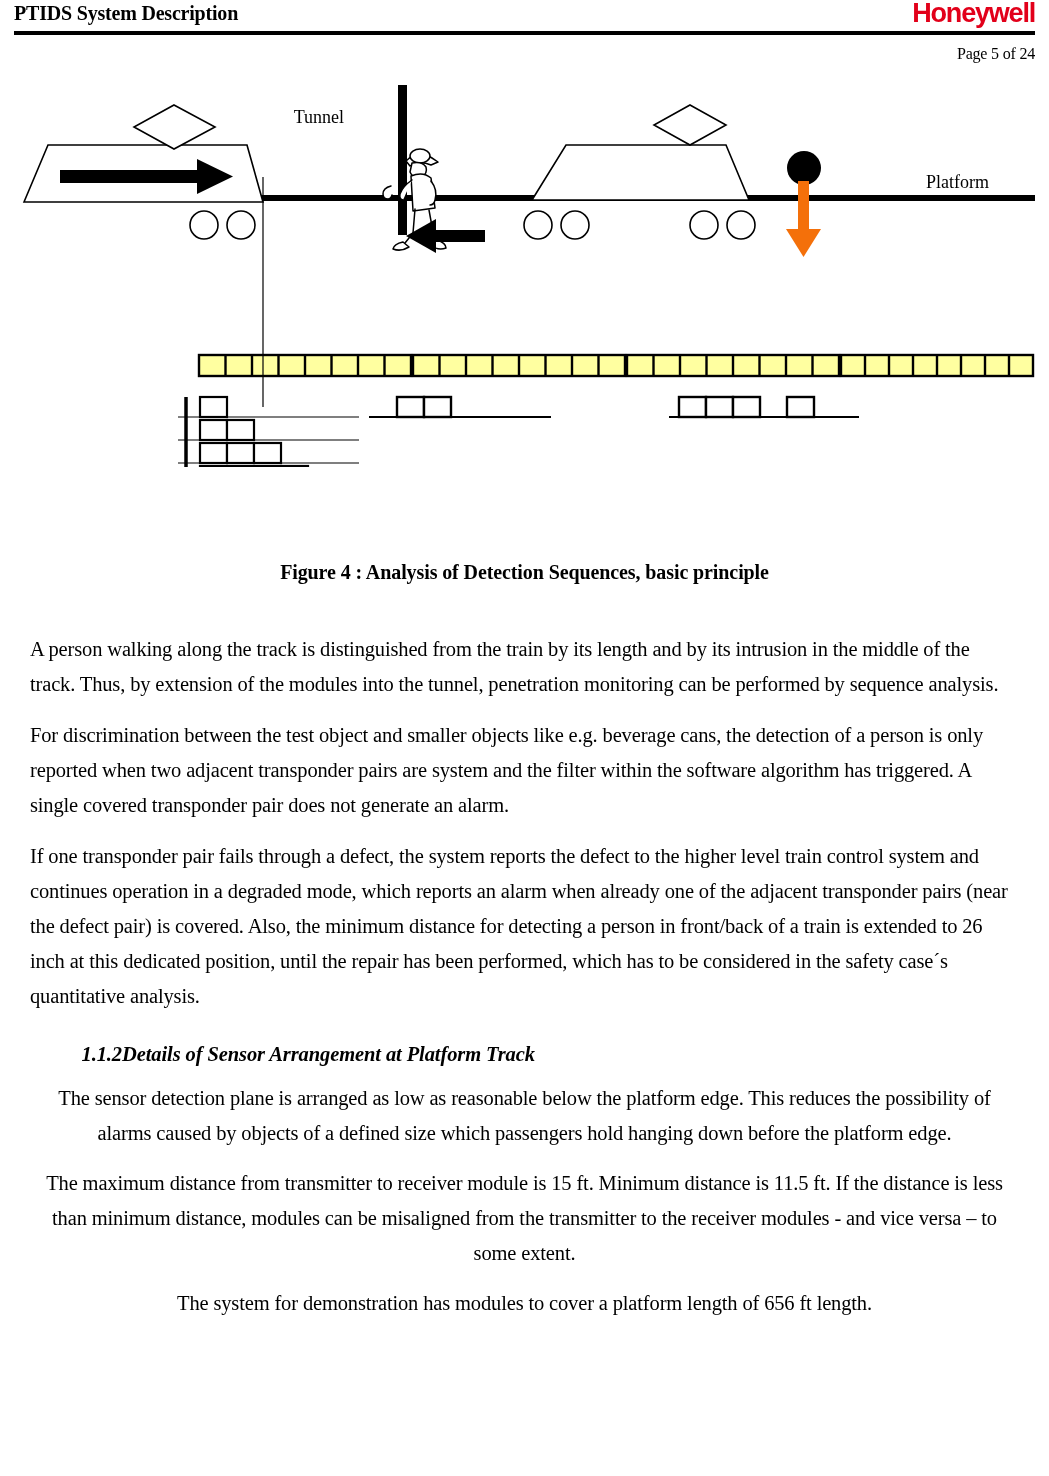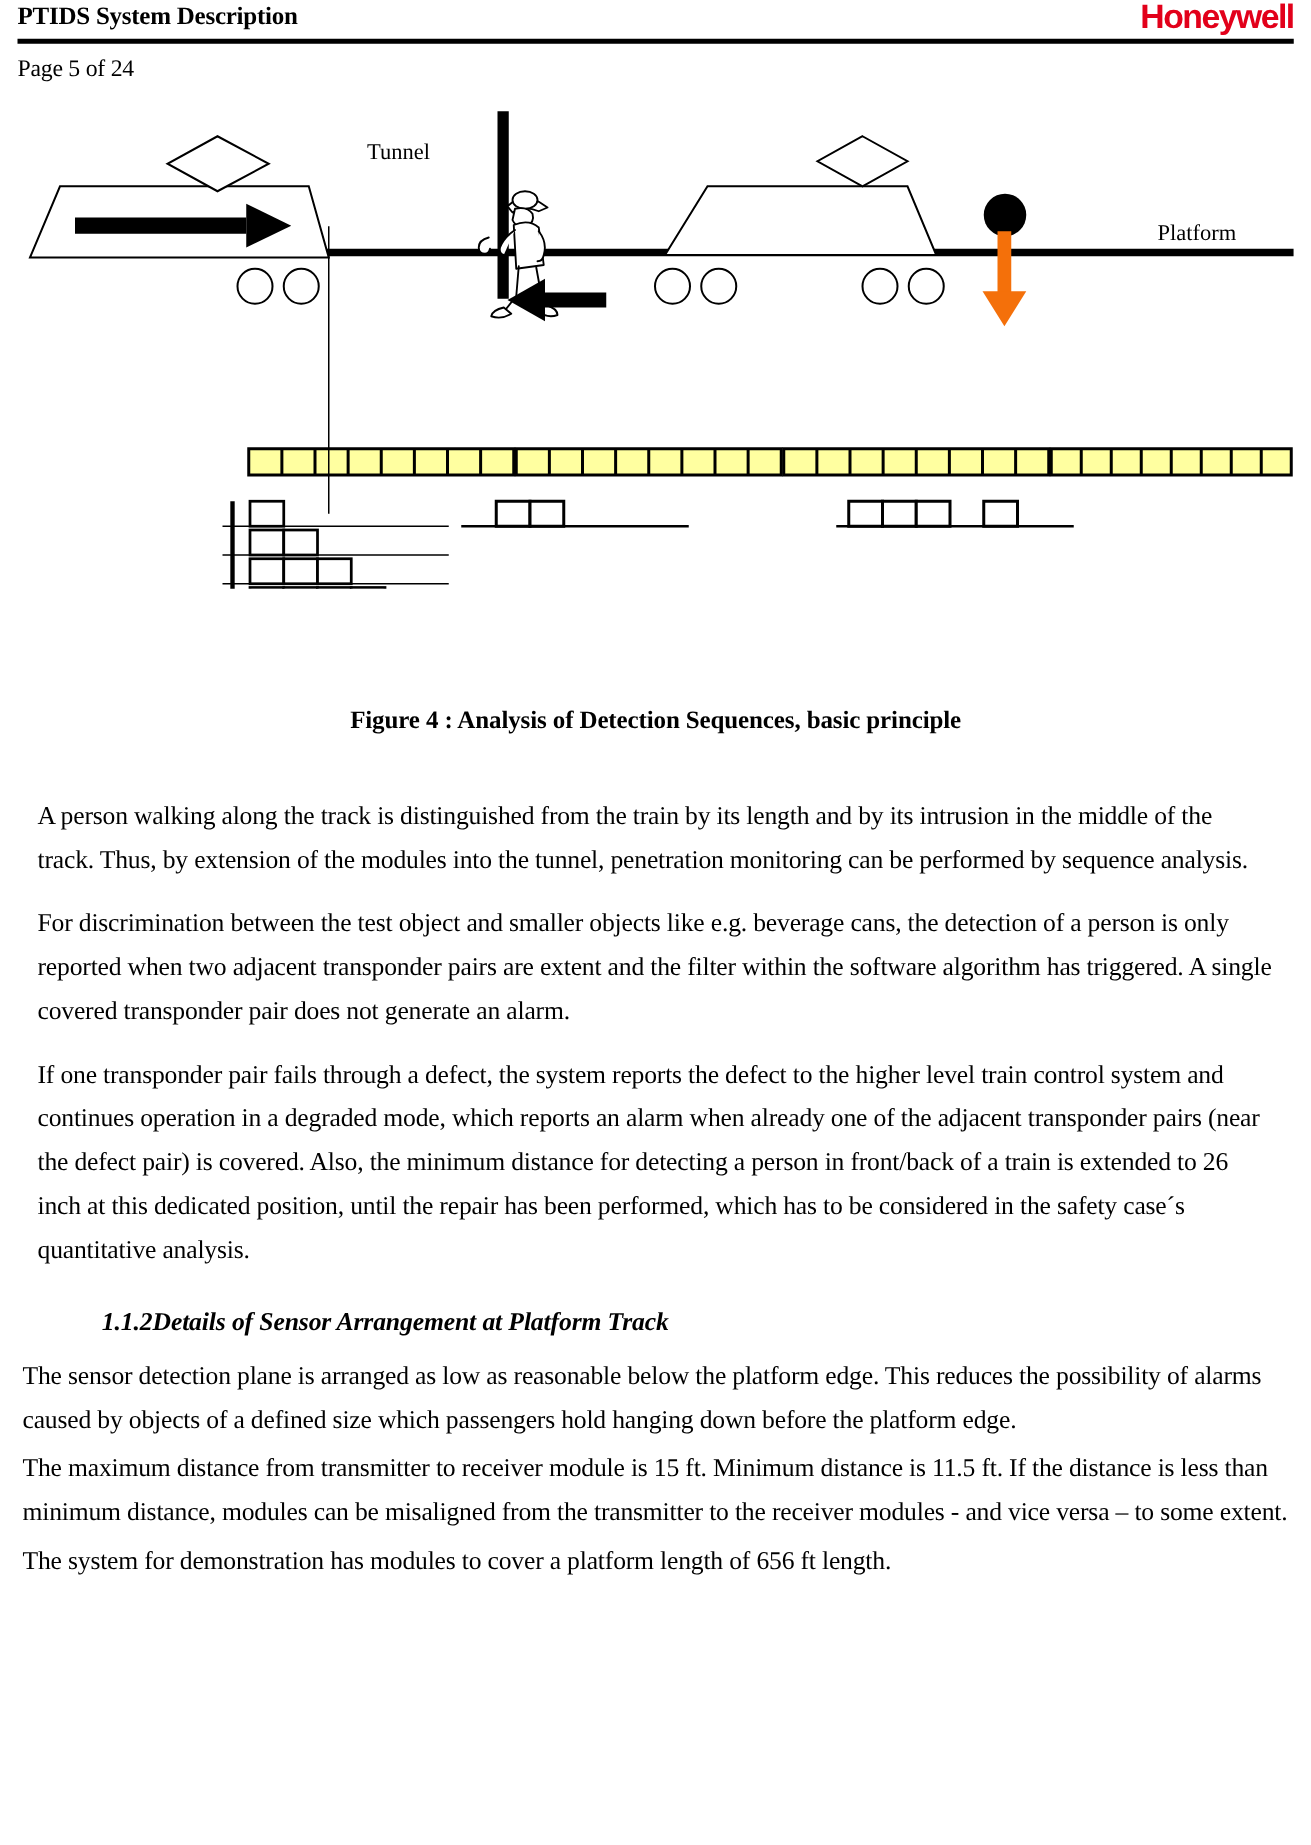--- a/index.html
+++ b/index.html
@@ -48,22 +48,22 @@
   }
   .header-rule {
     position: absolute;
     left: 0;
     right: 0;
     top: 31px;
     height: 4px;
     background: #000;
   }
   .page-number {
-    text-align: left;
-    font-size: 19px;
+    text-align: right;
+    font-size: 16px;
     margin-top: 11px;
     letter-spacing: -0.2px;
   }
 
   
   .figure-wrap {
     position: relative;
     width: 1021px;
     height: 390px;
     margin-top: 14px;
@@ -100,21 +100,21 @@
   .section-heading .sec-num {
     width: 108px;
     flex: 0 0 108px;
     text-align: right;
   }
   .para-block {
     font-size: 20.5px;
     line-height: 35px;
     letter-spacing: -0.15px;
   }
-  .para-block p { margin: 4px; }
+  .para-block p { margin: 15px; text-align: center; }
 </style>
 </head>
 <body>
 
 <div class="page">
 
   <div class="header">
     <div class="header-title">PTIDS System Description</div>
     <div class="brand">Honeywell</div>
     <div class="header-rule"></div>
@@ -297,21 +297,21 @@
         <rect x="773" y="320" width="27" height="20" stroke-width="2.4"></rect>
       </g>
 
     </svg>
   </div>
 
   <div class="figure-caption">Figure 4 : Analysis of Detection Sequences, basic principle</div>
 
   <div class="body-text">
     <p>A person walking along the track is distinguished from the train by its length and by its intrusion in the middle of the track. Thus, by extension of the modules into the tunnel, penetration monitoring can be performed by sequence analysis.</p>
-    <p>For discrimination between the test object and smaller objects like e.g. beverage cans, the detection of a person is only reported when two adjacent transponder pairs are extent and the filter within the software algorithm has triggered. A single covered transponder pair does not generate an alarm.</p>
+    <p>For discrimination between the test object and smaller objects like e.g. beverage cans, the detection of a person is only reported when two adjacent transponder pairs are system and the filter within the software algorithm has triggered. A single covered transponder pair does not generate an alarm.</p>
     <p>If one transponder pair fails through a defect, the system reports the defect to the higher level train control system and continues operation in a degraded mode, which reports an alarm when already one of the adjacent transponder pairs (near the defect pair) is covered. Also, the minimum distance for detecting a person in front/back of a train is extended to 26 inch at this dedicated position, until the repair has been performed, which has to be considered in the safety case´s quantitative analysis.</p>
   </div>
 
   <div class="section-heading">
     <span class="sec-num">1.1.2</span>
     <span>Details of Sensor Arrangement at Platform Track</span>
   </div>
 
   <div class="para-block">
     <p>The sensor detection plane is arranged as low as reasonable below the platform edge. This reduces the possibility of alarms caused by objects of a defined size which passengers hold hanging down before the platform edge.</p>

